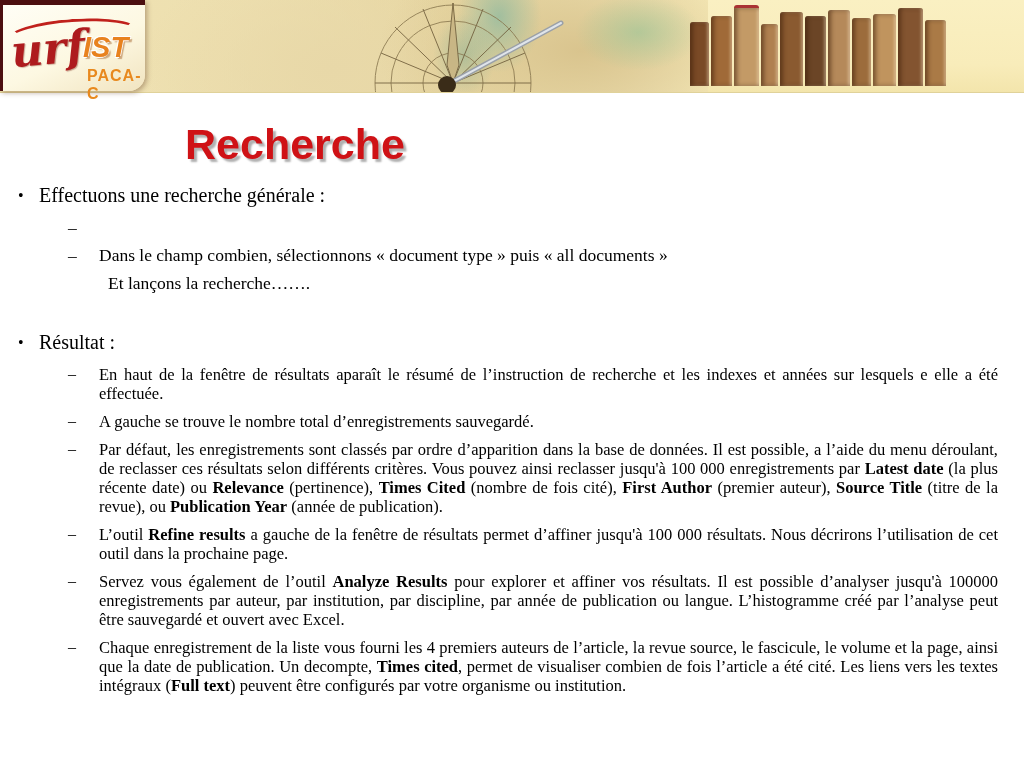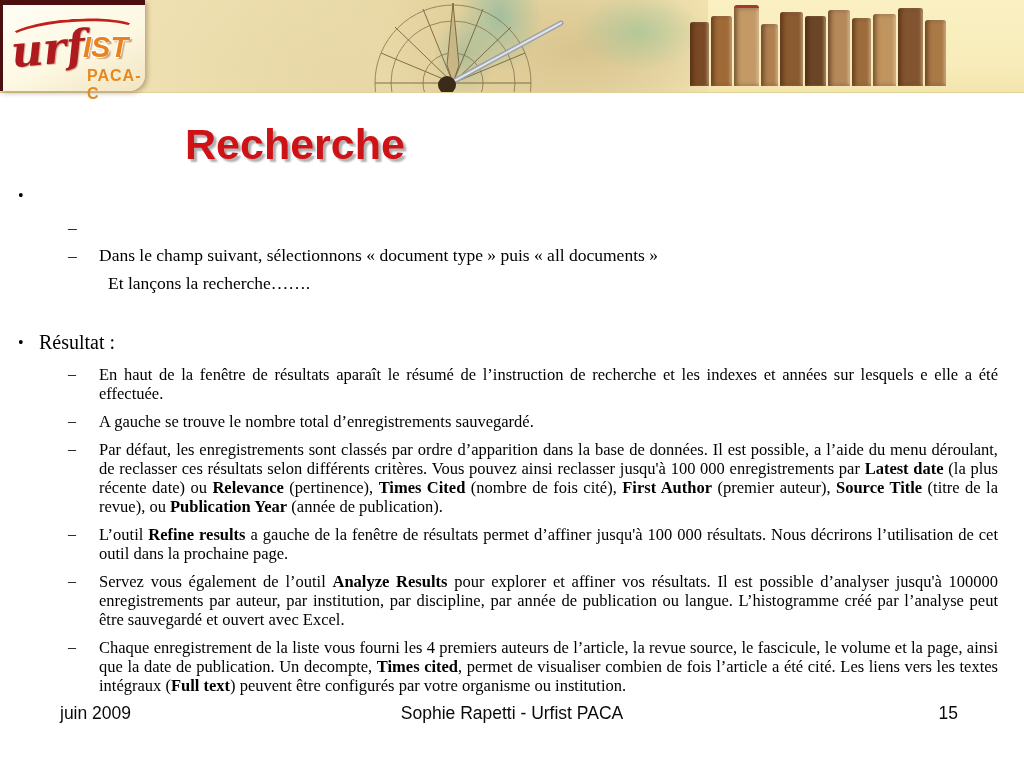--- a/index.html
+++ b/index.html
@@ -162,29 +162,30 @@
       <span class="logo-paca">PACA-C</span>
     </div>
   </div>
 
   <div class="title">Recherche</div>
 
   <div class="content">
 
     <div class="l1">
       <span class="marker">•</span>
+      <span>Effectuons une recherche générale :</span>
     </div>
 
     <div class="l2 l2-indent sec1-item">
       <span class="marker">–</span>
     </div>
 
     <div class="l2 l2-indent sec1-item">
       <span class="marker">–</span>
-      <span>Dans le champ suivant, sélectionnons « document type » puis « all documents »</span>
+      <span>Dans le champ combien, sélectionnons « document type » puis « all documents »</span>
     </div>
 
     <div class="trailing">Et lançons la recherche…….</div>
 
     <div class="gap-between-sections"></div>
 
     <div class="l1">
       <span class="marker">•</span>
       <span>Résultat :</span>
     </div>
@@ -214,19 +215,14 @@
       <span class="para"><span>Servez vous également de l’outil </span><b>Analyze Results</b><span> pour explorer et affiner vos résultats.  Il est possible d’analyser jusqu'à 100000 enregistrements par auteur, par institution, par discipline, par année de publication ou langue. L’histogramme créé par l’analyse peut être sauvegardé et ouvert avec Excel.</span></span>
     </div>
 
     <div class="l2 l2-indent">
       <span class="marker">–</span>
       <span class="para"><span>Chaque enregistrement de la liste vous fourni les 4 premiers auteurs de l’article, la revue source, le fascicule, le volume et la page, ainsi que la date de publication. Un decompte, </span><b>Times cited</b><span>, permet de visualiser combien de fois l’article a été cité. Les liens vers les textes intégraux (</span><b>Full text</b><span>) peuvent être configurés par votre organisme ou institution.</span></span>
     </div>
 
   </div>
 
-  <div class="footer">
-    <span class="footer-date">juin 2009</span>
-    <span class="footer-author">Sophie Rapetti - Urfist PACA</span>
-    <span class="footer-page">15</span>
-  </div>
 
 </div>
 
 </body></html>

